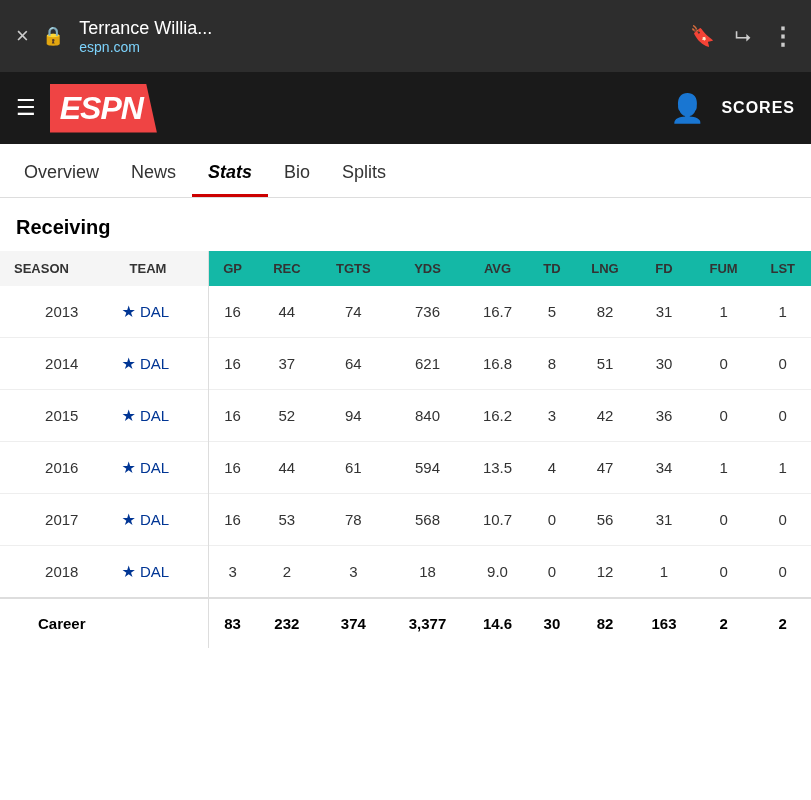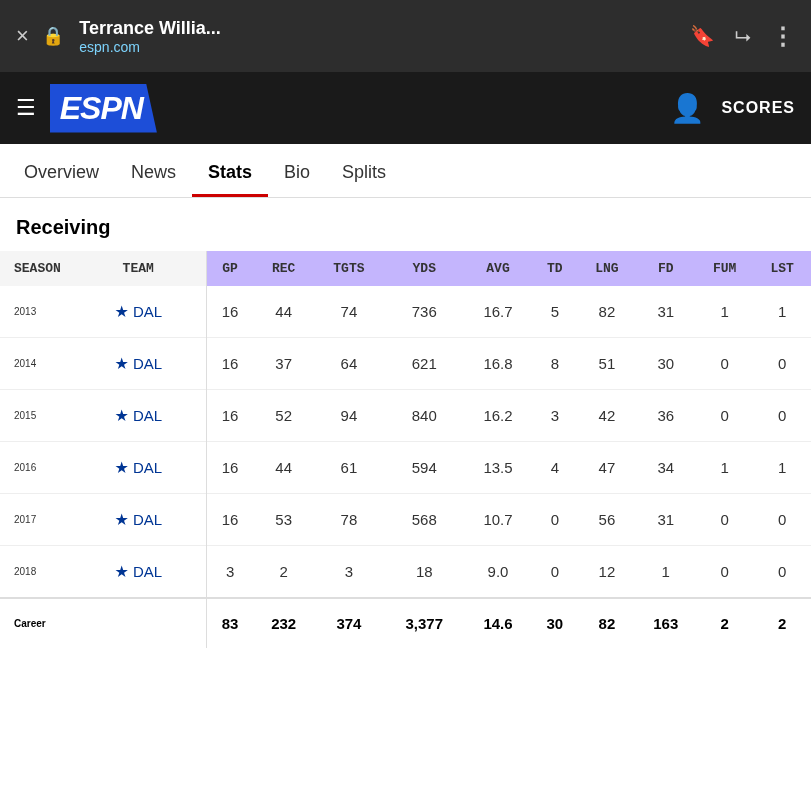--- a/index.html
+++ b/index.html
@@ -10,38 +10,38 @@
       background: #2d2d2d;
       padding: 12px 16px;
       display: flex;
       align-items: center;
       gap: 14px;
       height: 72px;
     }
     .browser-bar .close-icon { color: #ccc; font-size: 22px; cursor: pointer; }
     .browser-bar .lock-icon { color: #ccc; font-size: 18px; }
     .browser-title-area { flex: 1; }
-    .browser-title { color: #fff; font-size: 18px; font-weight: 700; }
+    .browser-title { color: #fff; font-size: 18px; font-weight: 400; }
     .browser-url { color: #7dd3fc; font-size: 14px; }
     .browser-actions { display: flex; gap: 20px; align-items: center; }
     .browser-actions span { color: #ccc; font-size: 20px; cursor: pointer; }
 
     
     .espn-header {
       background: #1a1a1a;
       display: flex;
       align-items: center;
       padding: 0 16px;
       height: 72px;
       justify-content: space-between;
     }
     .espn-left { display: flex; align-items: center; gap: 14px; }
     .hamburger-icon { color: #fff; font-size: 22px; cursor: pointer; }
     .espn-logo {
-      background: #1d4ed8;
+      background: #ef4444;
       padding: 6px 14px 6px 10px;
       clip-path: polygon(0 0, 90% 0, 100% 100%, 0 100%);
       display: flex; align-items: center;
     }
     .espn-logo-text { color: #fff; font-size: 32px; font-weight: 900; font-style: italic; letter-spacing: -1px; }
     .espn-right { display: flex; align-items: center; gap: 16px; }
     .user-icon { color: #fff; font-size: 28px; }
     .scores-text { color: #fff; font-size: 16px; font-weight: 600; letter-spacing: 1px; }
 
     
@@ -56,20 +56,21 @@
       font-size: 18px;
       color: #333;
       cursor: pointer;
       white-space: nowrap;
       position: relative;
       font-weight: 400;
     }
     .nav-tab.active {
       color: #000;
       font-weight: 600;
+      font-style: italic;
     }
     .nav-tab.active::after {
       content: '';
       position: absolute;
       bottom: 0;
       left: 0;
       right: 0;
       height: 3px;
       background: #cc0000;
     }
@@ -84,22 +85,21 @@
     }
 
     
     .stats-table-wrapper { overflow-x: auto; }
     .stats-table {
       width: 100%;
       border-collapse: collapse;
       font-size: 15px;
     }
     .stats-table thead tr {
-      background: #c4b5fd;
-      font-family: Liberation Mono, monospace;
+      background: #14b8a6;
     }
     .stats-table thead th {
       padding: 10px 6px;
       text-align: center;
       font-weight: 700;
       font-size: 13px;
       color: #333;
       white-space: nowrap;
     }
     .stats-table thead th:first-child,
@@ -113,23 +113,23 @@
     .stats-table tbody tr:last-child {
       border-bottom: none;
     }
     .stats-table tbody td {
       padding: 16px 6px;
       text-align: center;
       color: #333;
       font-size: 15px;
     }
     .stats-table tbody td:first-child {
-      text-align: left;
+      text-align: center;
       padding-left: 14px;
-      font-size: 10px;
+      font-size: 15px;
       color: #333;
     }
     .stats-table tbody td:nth-child(2) {
       text-align: left;
       padding-left: 6px;
     }
     .team-cell {
       display: flex;
       align-items: center;
       gap: 4px;

